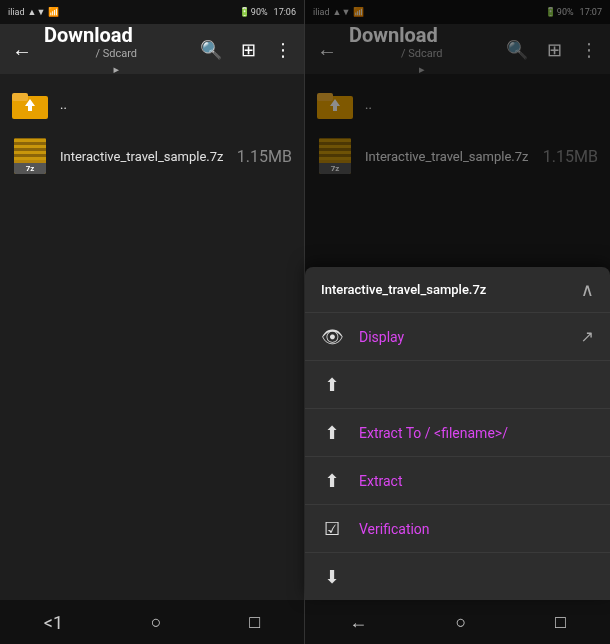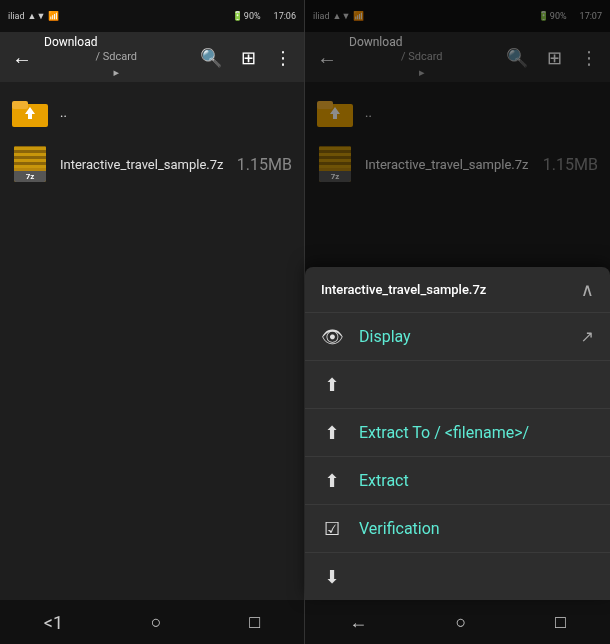--- a/index.html
+++ b/index.html
@@ -27,31 +27,31 @@
       width: 305px;
       height: 644px;
       background: #1e1e1e;
       display: flex;
       flex-direction: column;
       position: relative;
     }
 
     
     .status-bar {
-      height: 32px;
+      height: 24px;
       background: #111;
       display: flex;
       align-items: center;
       justify-content: space-between;
       padding: 0 8px;
       font-size: 9px;
       color: #ccc;
     }
     .status-left { display: flex; gap: 3px; align-items: center; }
-    .status-right { display: flex; gap: 13px; align-items: center; }
+    .status-right { display: flex; gap: 6px; align-items: center; }
 
     
     .toolbar {
       height: 50px;
       background: #2a2a2a;
       display: flex;
       align-items: center;
       padding: 0 8px;
       gap: 8px;
     }
@@ -59,22 +59,22 @@
       color: #fff;
       font-size: 20px;
       cursor: pointer;
       padding: 4px;
     }
     .toolbar-title {
       flex: 1;
     }
     .toolbar-title-text {
       color: #fff;
-      font-size: 12px;
-      font-weight: normal;
+      font-size: 20px;
+      font-weight: bold;
       display: block;
       line-height: 1.2;
     }
     .toolbar-subtitle {
       color: #aaa;
       font-size: 11px;
       display: flex;
       align-items: center;
       gap: 3px;
       flex-direction: column;
@@ -195,22 +195,22 @@
       border-bottom: 1px solid #3a3a3a;
     }
     .context-menu-item:last-child { border-bottom: none; }
     .context-item-icon {
       color: #e0e0e0;
       font-size: 18px;
       width: 22px;
       text-align: center;
     }
     .context-item-label {
-      color: #5eead4;
-      font-size: 16px;
+      color: #d946ef;
+      font-size: 14px;
       flex: 1;
     }
     .context-item-arrow {
       color: #aaa;
       font-size: 16px;
     }
 
     
     .dim-overlay {
       position: absolute;

